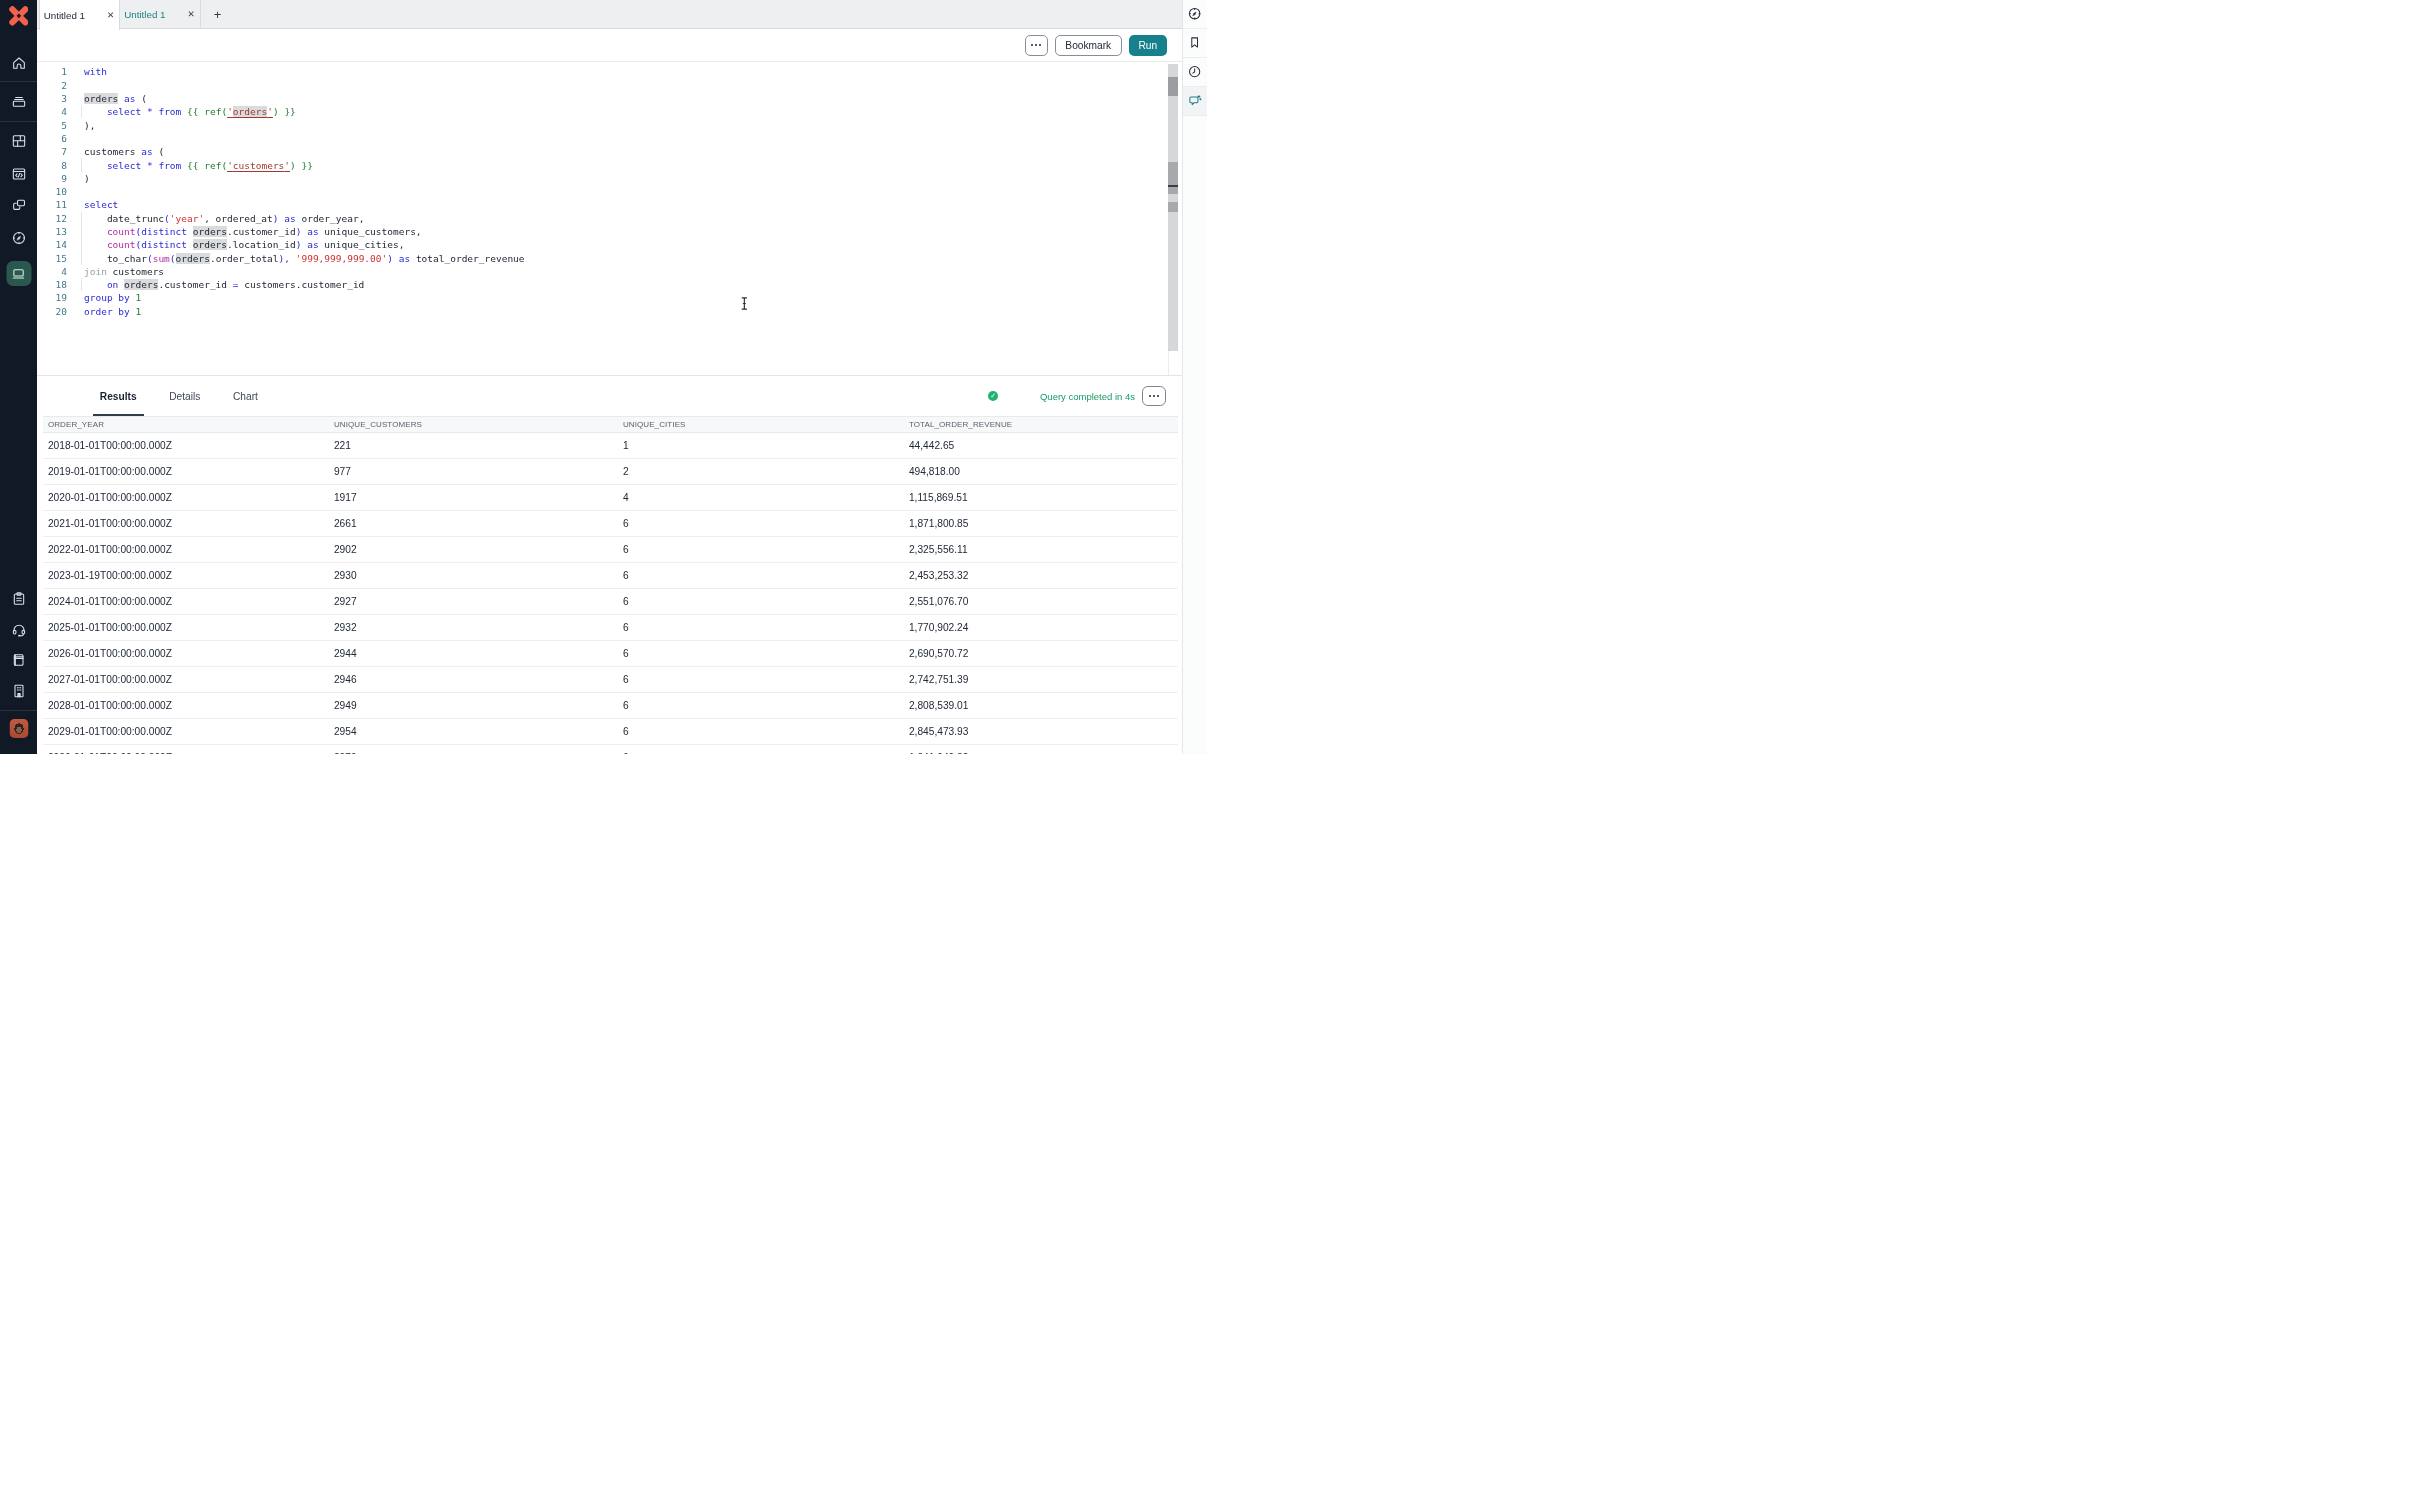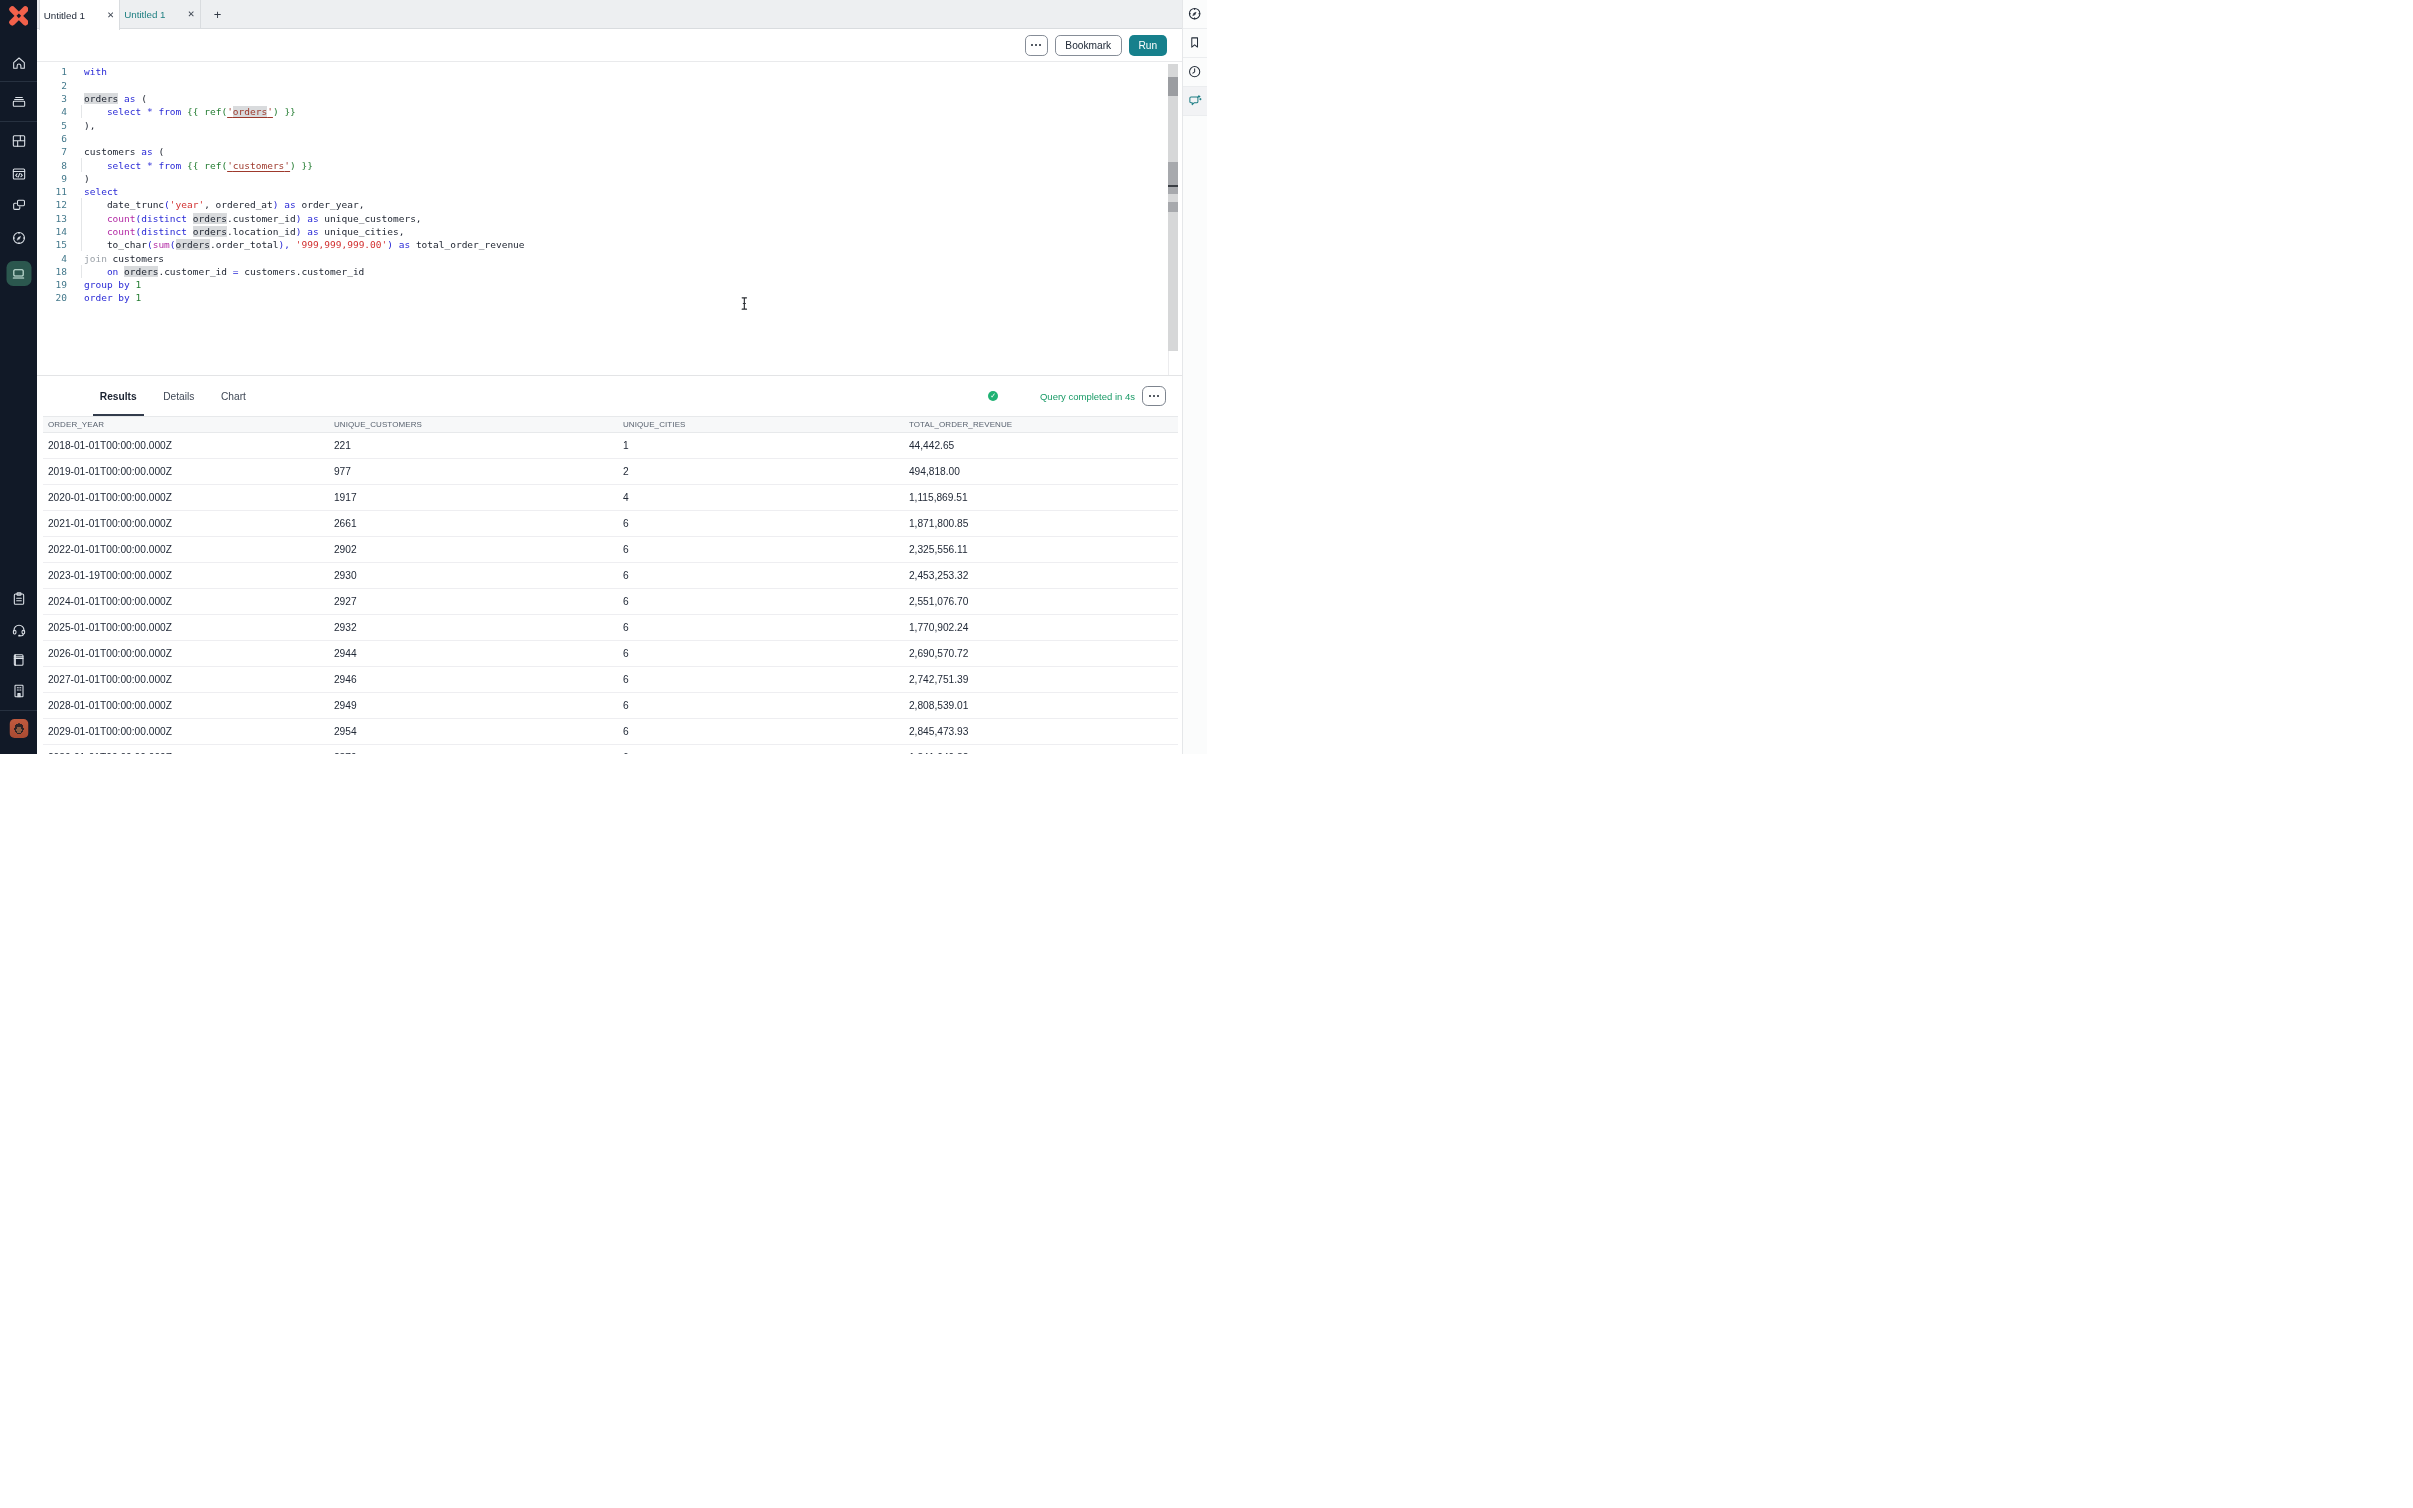--- a/index.html
+++ b/index.html
@@ -76,21 +76,21 @@
   .ruler .dark  { position:absolute; left:0; width:100%; top:121px; height:1.8px; background:#3a3e44; }
   .ruler .mark2 { position:absolute; left:0; width:100%; top:138px; height:9.5px; background:#a7a9ad; }
   .edge-line { position:absolute; left:1131px; top:289px; width:0.7px; height:24px; background:#ececee; }
 
   
   .mouse { position:absolute; left:740px; top:297px; width:8.7px; height:13px; z-index:9; pointer-events:none; }
   .mouse svg { stroke:#2a2e33; stroke-width:1.6; fill:none; stroke-linecap:round; }
 
   
   .results { position:absolute; left:37px; top:375px; width:1145px; height:379px; background:#fff; border-top:0.7px solid #e3e4e6; }
-  .rtabs { position:relative; height:40px; display:flex; align-items:center; padding-left:57px; gap:15px; }
+  .rtabs { position:relative; height:40px; display:flex; align-items:center; padding-left:57px; gap:21px; }
   .rtab { position:relative; height:100%; display:flex; align-items:center; padding:0 5.8px; font-size:10.2px; color:#3f4856; cursor:pointer; }
   .rtab.on { color:#1a2230; font-weight:bold; }
   .rtab.on::after { content:""; position:absolute; left:-1.5px; right:-1.5px; bottom:0; height:2.2px; background:#333c4c; }
   .status { position:absolute; right:47px; top:0; height:40px; display:flex; align-items:center; gap:5.8px; }
   .check { width:10.2px; height:10.2px; border-radius:50%; background:#1fb273; color:#fff; font-size:7px; display:flex; align-items:center; justify-content:center; }
   .status span.txt { font-size:9.5px; color:#189a66;margin-left:36px; }
   .btn.sm-dots { position:absolute; right:16px; top:10.2px; width:24px; height:19.7px; border-radius:5.8px; gap:1.8px; border-color:#7d848e; }
 
   .grid-head, .grid-row { display:grid; grid-template-columns:286px 289px 286px 1fr; margin-left:5.8px; width:1135px; }
   .grid-head { height:17px; background:#f7f8f9; border-top:0.7px solid #e7e9eb; border-bottom:0.7px solid #e7e9eb; align-items:center; }
@@ -245,20 +245,21 @@
   <div class="code-lines" id="code-lines">
       <div class="cl"><span class="ln">1</span><div class="ct"><span class="kw">with</span></div></div>
       <div class="cl"><span class="ln">2</span><div class="ct"></div></div>
       <div class="cl"><span class="ln">3</span><div class="ct"><span class="hl">orders</span><span> </span><span class="kw">as</span><span> (</span></div></div>
       <div class="cl"><span class="ln">4</span><span class="guide"></span><div class="ct"><span>    </span><span class="kw">select</span><span> </span><span class="kw">*</span><span> </span><span class="kw">from</span><span> </span><span class="jj">{{</span><span> </span><span class="jj">ref(</span><span class="ref">'</span><span class="ref hlbg">orders</span><span class="ref">'</span><span class="jj">)</span><span> </span><span class="jj">}}</span></div></div>
       <div class="cl"><span class="ln">5</span><div class="ct"><span>),</span></div></div>
       <div class="cl"><span class="ln">6</span><div class="ct"></div></div>
       <div class="cl"><span class="ln">7</span><div class="ct"><span>customers</span><span> </span><span class="kw">as</span><span> (</span></div></div>
       <div class="cl"><span class="ln">8</span><span class="guide"></span><div class="ct"><span>    </span><span class="kw">select</span><span> </span><span class="kw">*</span><span> </span><span class="kw">from</span><span> </span><span class="jj">{{</span><span> </span><span class="jj">ref(</span><span class="ref">'</span><span class="ref">customers</span><span class="ref">'</span><span class="jj">)</span><span> </span><span class="jj">}}</span></div></div>
       <div class="cl"><span class="ln">9</span><div class="ct"><span>)</span></div></div>
+      <div class="cl"><span class="ln">10</span><div class="ct"></div></div>
       <div class="cl"><span class="ln">11</span><div class="ct"><span class="kw">select</span></div></div>
       <div class="cl"><span class="ln">12</span><span class="guide"></span><div class="ct"><span>    </span><span>date_trunc</span><span class="pb">(</span><span class="str">'year'</span><span>, ordered_at</span><span class="pb">)</span><span> </span><span class="kw">as</span><span> order_year,</span></div></div>
       <div class="cl"><span class="ln">13</span><span class="guide"></span><div class="ct"><span>    </span><span class="fn">count</span><span class="pb">(</span><span class="kw">distinct</span><span> </span><span class="hl">orders</span><span>.customer_id</span><span class="pb">)</span><span> </span><span class="kw">as</span><span> unique_customers,</span></div></div>
       <div class="cl"><span class="ln">14</span><span class="guide"></span><div class="ct"><span>    </span><span class="fn">count</span><span class="pb">(</span><span class="kw">distinct</span><span> </span><span class="hl">orders</span><span>.location_id</span><span class="pb">)</span><span> </span><span class="kw">as</span><span> unique_cities,</span></div></div>
       <div class="cl"><span class="ln">15</span><span class="guide"></span><div class="ct"><span>    </span><span>to_char</span><span class="pb">(</span><span class="fn">sum</span><span class="pb">(</span><span class="hl">orders</span><span>.order_total</span><span class="pb">),</span><span> </span><span class="str">'999,999,999.00'</span><span class="pb">)</span><span> </span><span class="kw">as</span><span> total_order_revenue</span></div></div>
       <div class="cl"><span class="ln">4</span><div class="ct"><span class="gr">join</span><span> customers</span></div></div>
       <div class="cl"><span class="ln">18</span><span class="guide"></span><div class="ct"><span>    </span><span class="kw">on</span><span> </span><span class="hl">orders</span><span>.customer_id </span><span class="kw">=</span><span> customers.customer_id</span></div></div>
       <div class="cl"><span class="ln">19</span><div class="ct"><span class="kw">group by</span><span> </span><span class="num">1</span></div></div>
       <div class="cl"><span class="ln">20</span><div class="ct"><span class="kw">order by</span><span> </span><span class="num">1</span></div></div>
     </div>

